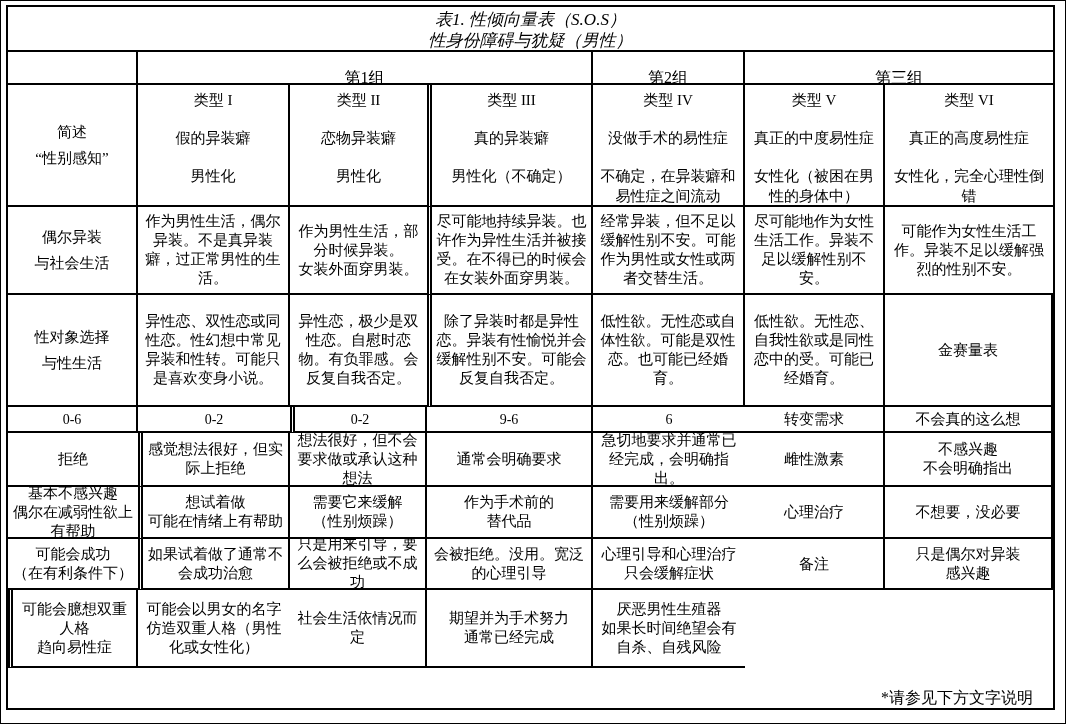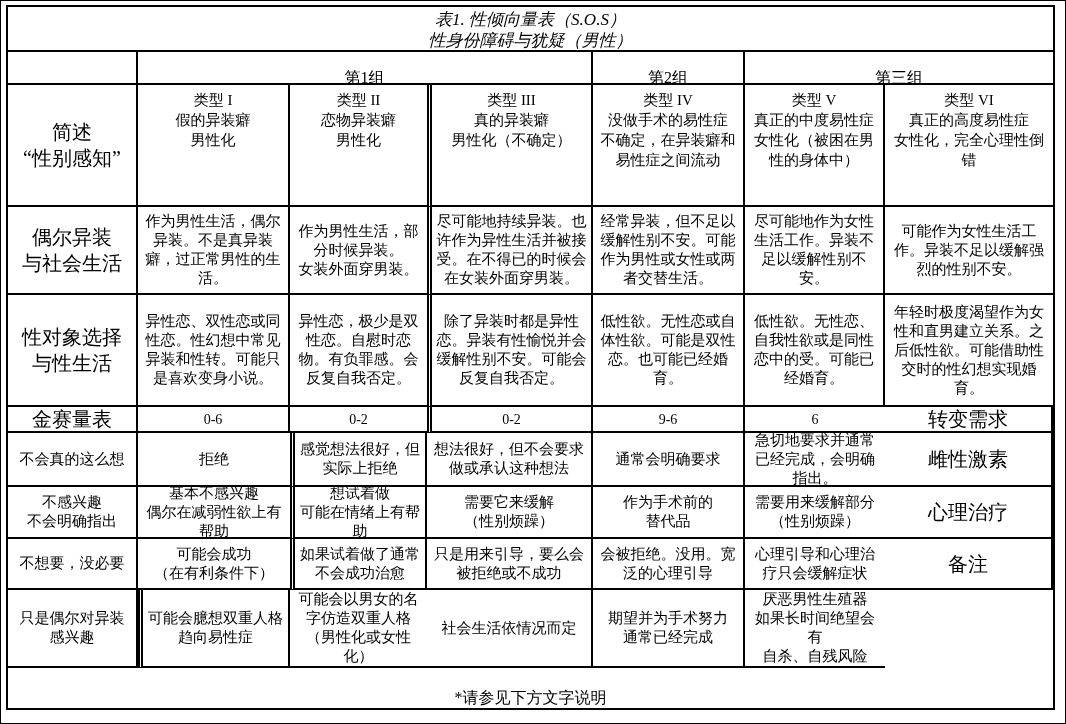--- a/index.html
+++ b/index.html
@@ -13,29 +13,29 @@
   .cell{box-sizing:border-box;border-right:2px solid #000;border-bottom:2px solid #000;
         overflow:hidden;font-size:15px;line-height:19px;}
   .noR{border-right:none}
   .noB{border-bottom:none}
   .dbl{border-left:5px double #000}
   .span7{grid-column:span 7}
   .span3{grid-column:span 3}
   .span2{grid-column:span 2}
   .title-cell{text-align:center;font-style:italic;font-size:17px;line-height:21px;padding-top:2px}
   .group-cell{text-align:center;font-size:16px;padding-top:16px}
-  .hdr-cell{display:flex;flex-direction:column;align-items:center;
+  .hdr-cell{display:flex;flex-direction:column;align-items:center;gap:18px;
             padding:5px 3px 0 3px;text-align:center;font-size:15px;line-height:20px}
   .label-cell{display:flex;align-items:center;justify-content:center;text-align:center;
-              white-space:pre-line;font-size:20px;line-height:26px}
+              white-space:pre-line;font-size:15px;line-height:26px}
   .bold{font-weight:normal}
   .body-cell{display:flex;flex-direction:column;align-items:center;justify-content:center;
              text-align:center;white-space:pre-line;padding:1px 3px}
   .num{font-size:14px}
-  .foot-cell{padding:1px 20px;font-size:16px;line-height:19px;white-space:pre-line;text-align:center}
+  .foot-cell{padding:1px 20px;font-size:16px;line-height:19px;white-space:pre-line;text-align:right}
 </style>
 </head>
 <body>
 
 <div class="page">
   <div class="outer-frame"></div>
 
   <div class="sos-table">
 
     <div class="cell span7 noR title-cell">
@@ -91,21 +91,20 @@
     <div class="cell body-cell">尽可能地作为女性生活工作。异装不足以缓解性别不安。</div>
     <div class="cell noR body-cell">可能作为女性生活工作。异装不足以缓解强烈的性别不安。</div>
 
     <div class="cell label-cell">性对象选择
 与性生活</div>
     <div class="cell body-cell">异性恋、双性恋或同性恋。性幻想中常见异装和性转。可能只是喜欢变身小说。</div>
     <div class="cell noR body-cell">异性恋，极少是双性恋。自慰时恋物。有负罪感。会反复自我否定。</div>
     <div class="cell dbl body-cell">除了异装时都是异性恋。异装有性愉悦并会缓解性别不安。可能会反复自我否定。</div>
     <div class="cell body-cell">低性欲。无性恋或自体性欲。可能是双性恋。也可能已经婚育。</div>
     <div class="cell body-cell">低性欲。无性恋、自我性欲或是同性恋中的受。可能已经婚育。</div>
-    <div class="cell noR body-cell">年轻时极度渴望作为女性和直男建立关系。之后低性欲。可能借助性交时的性幻想实现婚育。</div>
 
     <div class="cell label-cell bold">金赛量表</div>
     <div class="cell body-cell num">0-6</div>
     <div class="cell noR body-cell num">0-2</div>
     <div class="cell dbl body-cell num">0-2</div>
     <div class="cell body-cell num">9-6</div>
     <div class="cell noR body-cell num">6</div>
 
     <div class="cell label-cell bold">转变需求</div>
     <div class="cell body-cell">不会真的这么想</div>

